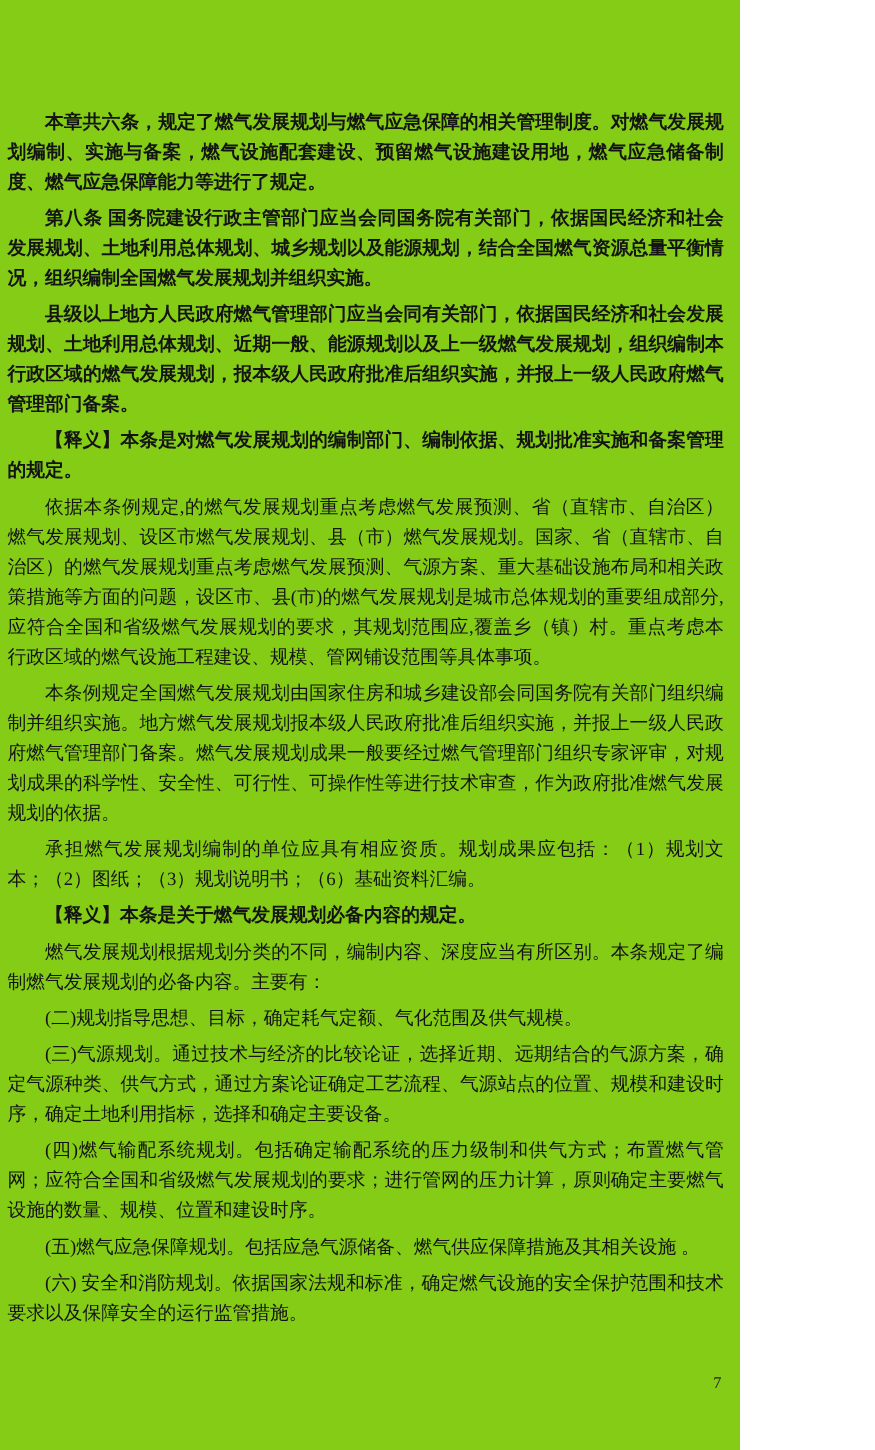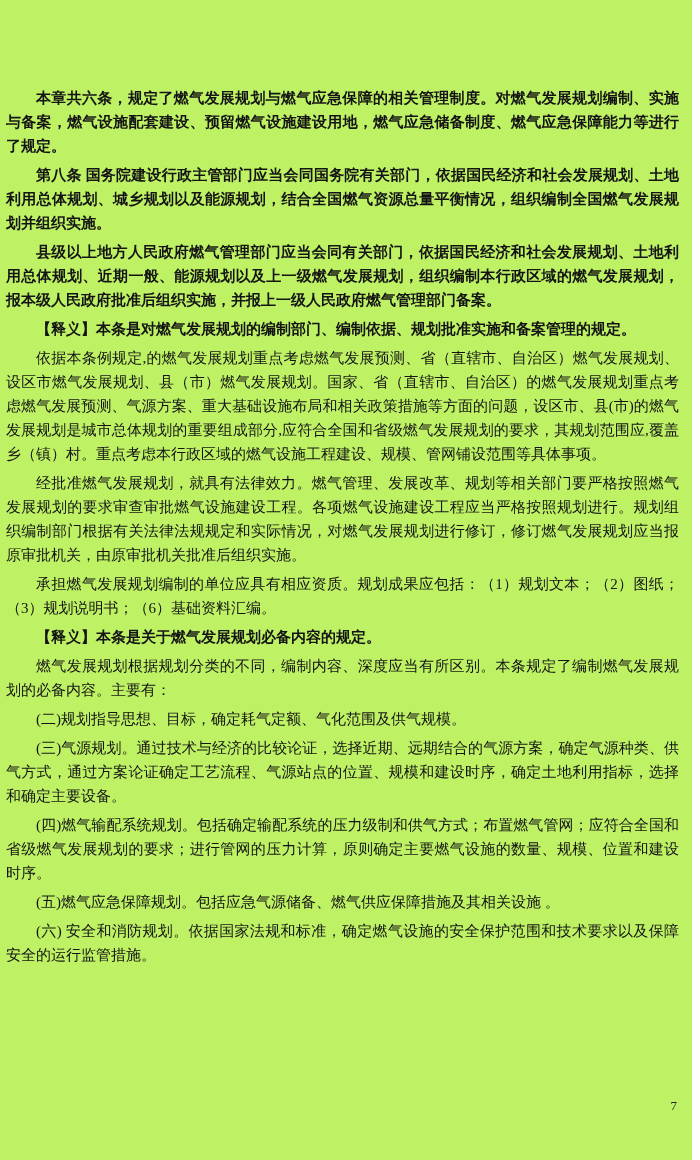--- a/index.html
+++ b/index.html
@@ -2,23 +2,23 @@
 <html><head>
 <meta charset="utf-8">
 <style>
   html, body {
     margin: 0;
     padding: 0;
     background: #ffffff;
   }
   .page {
     position: relative;
-    width: 692px;
+    width: 592px;
     height: 1160px;
-    background: #bef264;
+    background: #84cc16;
     color: #141414;
     font-family: "Liberation Serif", "DejaVu Serif", serif;
     overflow: hidden;
     box-sizing: border-box;
   }
   .content {
     position: absolute;
     top: 86px;
     left: 6px;
     right: 13px;
@@ -46,21 +46,21 @@
 </head>
 <body>
 
 <div class="page">
   <main class="content">
     <p class="para bold">本章共六条，规定了燃气发展规划与燃气应急保障的相关管理制度。对燃气发展规划编制、实施与备案，燃气设施配套建设、预留燃气设施建设用地，燃气应急储备制度、燃气应急保障能力等进行了规定。</p>
     <p class="para bold">第八条 国务院建设行政主管部门应当会同国务院有关部门，依据国民经济和社会发展规划、土地利用总体规划、城乡规划以及能源规划，结合全国燃气资源总量平衡情况，组织编制全国燃气发展规划并组织实施。</p>
     <p class="para bold">县级以上地方人民政府燃气管理部门应当会同有关部门，依据国民经济和社会发展规划、土地利用总体规划、近期一般、能源规划以及上一级燃气发展规划，组织编制本行政区域的燃气发展规划，报本级人民政府批准后组织实施，并报上一级人民政府燃气管理部门备案。</p>
     <p class="para bold">【释义】本条是对燃气发展规划的编制部门、编制依据、规划批准实施和备案管理的规定。</p>
     <p class="para">依据本条例规定,的燃气发展规划重点考虑燃气发展预测、省（直辖市、自治区）燃气发展规划、设区市燃气发展规划、县（市）燃气发展规划。国家、省（直辖市、自治区）的燃气发展规划重点考虑燃气发展预测、气源方案、重大基础设施布局和相关政策措施等方面的问题，设区市、县(市)的燃气发展规划是城市总体规划的重要组成部分,应符合全国和省级燃气发展规划的要求，其规划范围应,覆盖乡（镇）村。重点考虑本行政区域的燃气设施工程建设、规模、管网铺设范围等具体事项。</p>
-    <p class="para">经批准燃气发展规划，就具有法律效力。燃气管理、发展改革、规划等相关部门要严格按照燃气发展规划的要求审查审批燃气设施建设工程。各项燃气设施建设工程应当严格按照规划进行。规划组织编制部门根据有关法律法规规定和实际情况，对燃气发展规划进行修订，修订燃气发展规划应当报原审批机关，由原审批机关批准后组织实施。</p>
+    <p class="para">本条例规定全国燃气发展规划由国家住房和城乡建设部会同国务院有关部门组织编制并组织实施。地方燃气发展规划报本级人民政府批准后组织实施，并报上一级人民政府燃气管理部门备案。燃气发展规划成果一般要经过燃气管理部门组织专家评审，对规划成果的科学性、安全性、可行性、可操作性等进行技术审查，作为政府批准燃气发展规划的依据。</p>
     <p class="para">承担燃气发展规划编制的单位应具有相应资质。规划成果应包括：（1）规划文本；（2）图纸；（3）规划说明书；（6）基础资料汇编。</p>
     <p class="para bold">【释义】本条是关于燃气发展规划必备内容的规定。</p>
     <p class="para">燃气发展规划根据规划分类的不同，编制内容、深度应当有所区别。本条规定了编制燃气发展规划的必备内容。主要有：</p>
     <p class="para">(二)规划指导思想、目标，确定耗气定额、气化范围及供气规模。</p>
     <p class="para">(三)气源规划。通过技术与经济的比较论证，选择近期、远期结合的气源方案，确定气源种类、供气方式，通过方案论证确定工艺流程、气源站点的位置、规模和建设时序，确定土地利用指标，选择和确定主要设备。</p>
     <p class="para">(四)燃气输配系统规划。包括确定输配系统的压力级制和供气方式；布置燃气管网；应符合全国和省级燃气发展规划的要求；进行管网的压力计算，原则确定主要燃气设施的数量、规模、位置和建设时序。</p>
     <p class="para">(五)燃气应急保障规划。包括应急气源储备、燃气供应保障措施及其相关设施 。</p>
     <p class="para">(六) 安全和消防规划。依据国家法规和标准，确定燃气设施的安全保护范围和技术要求以及保障安全的运行监管措施。</p>
   </main>
   <div class="page-number">7</div>

